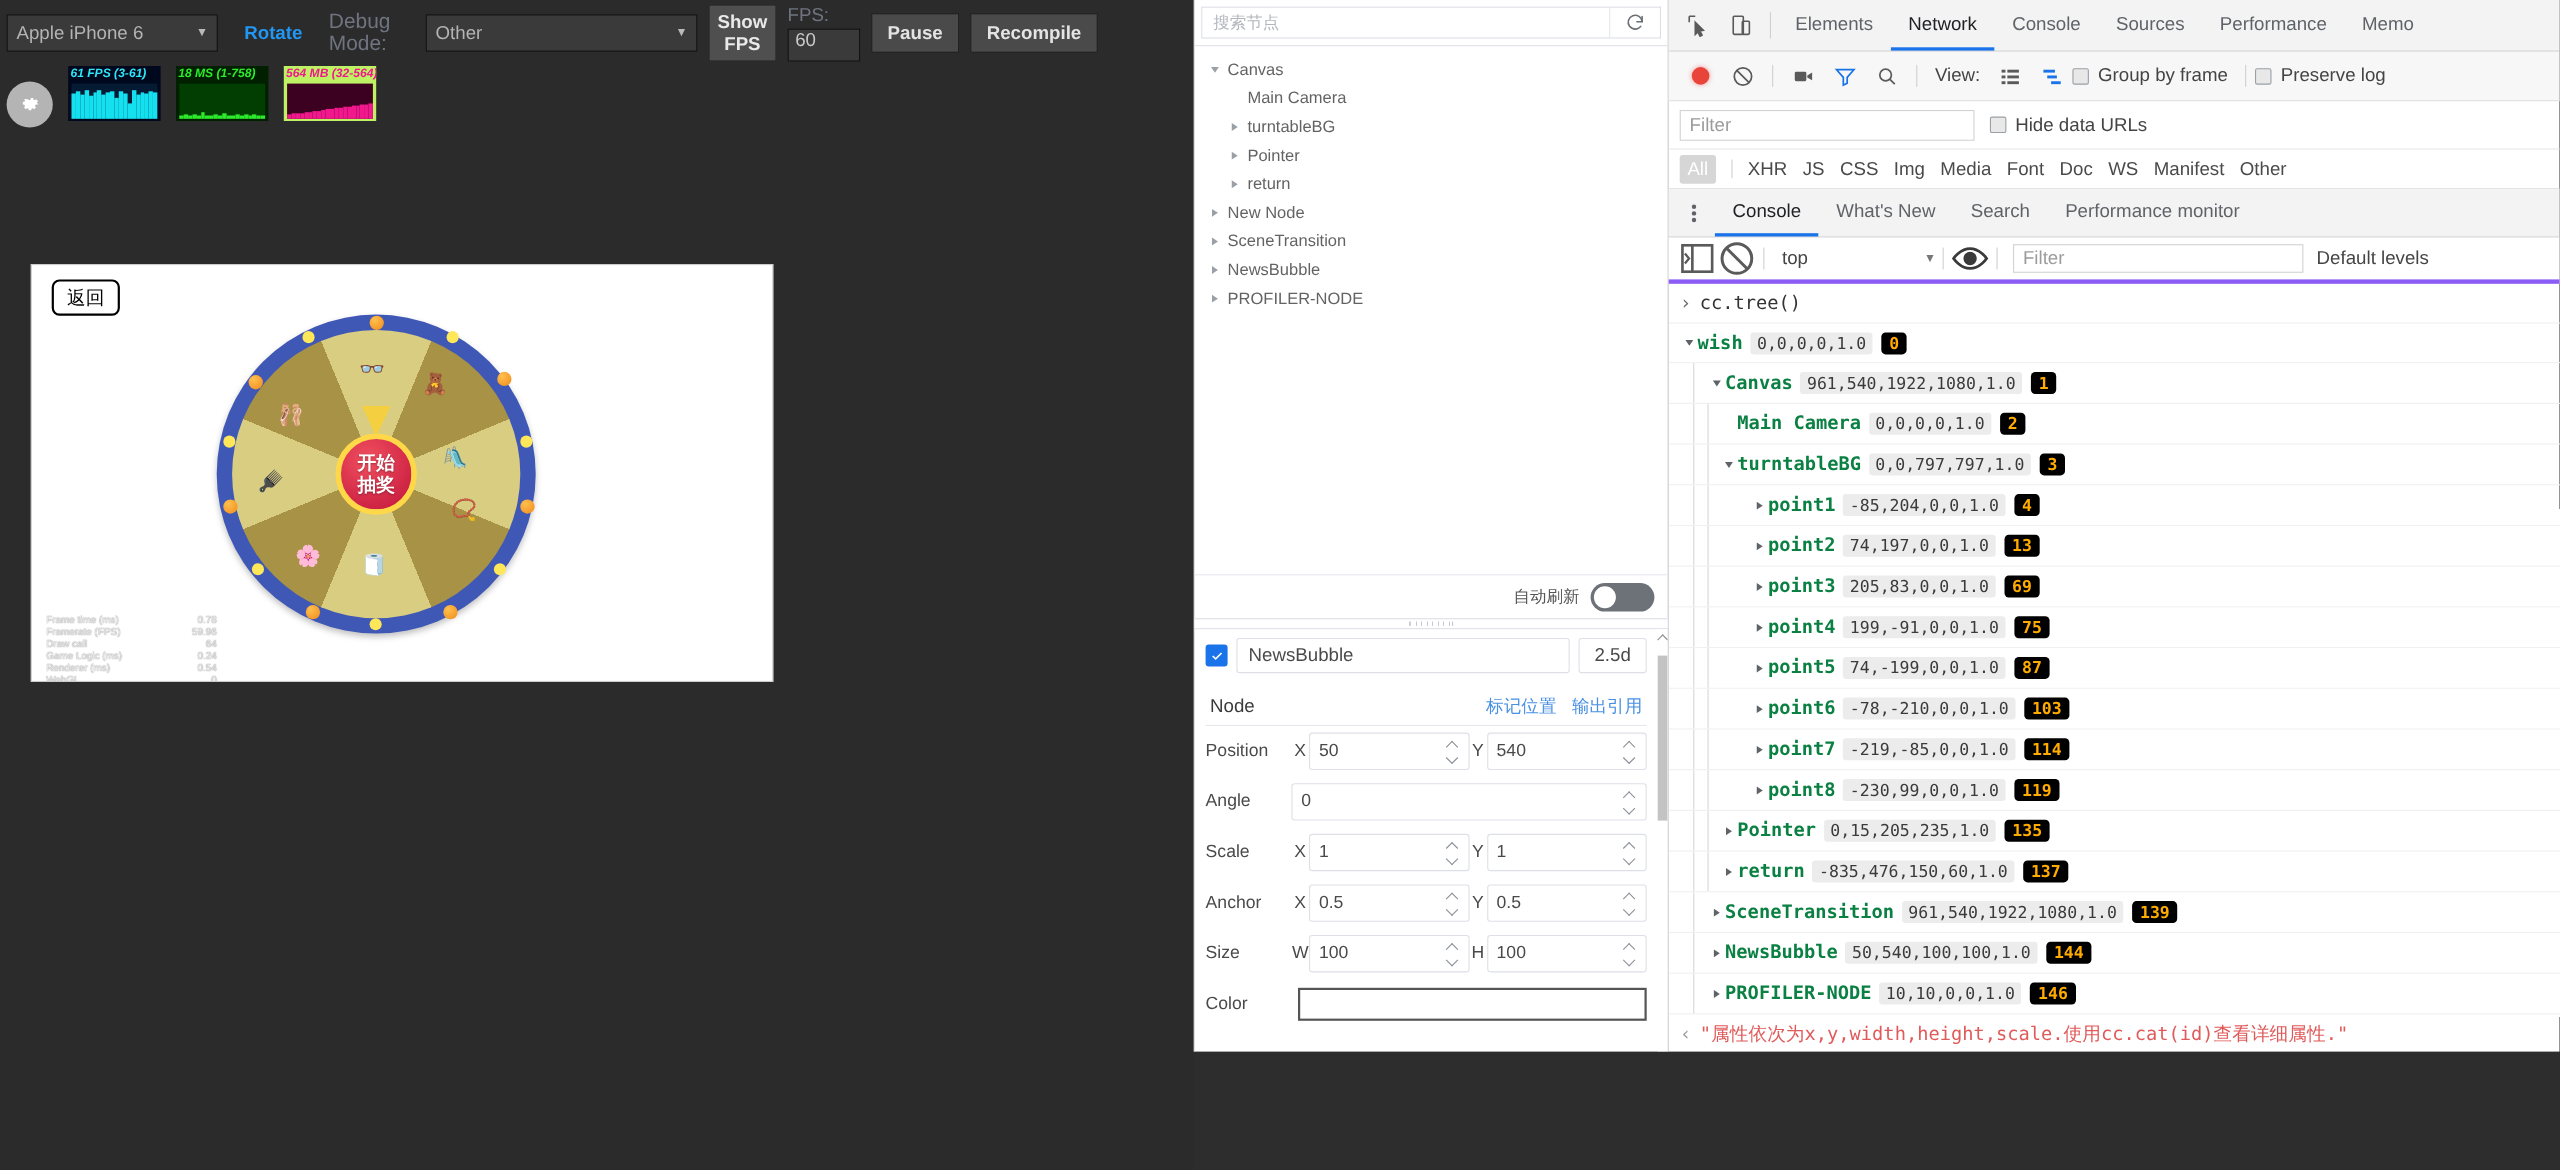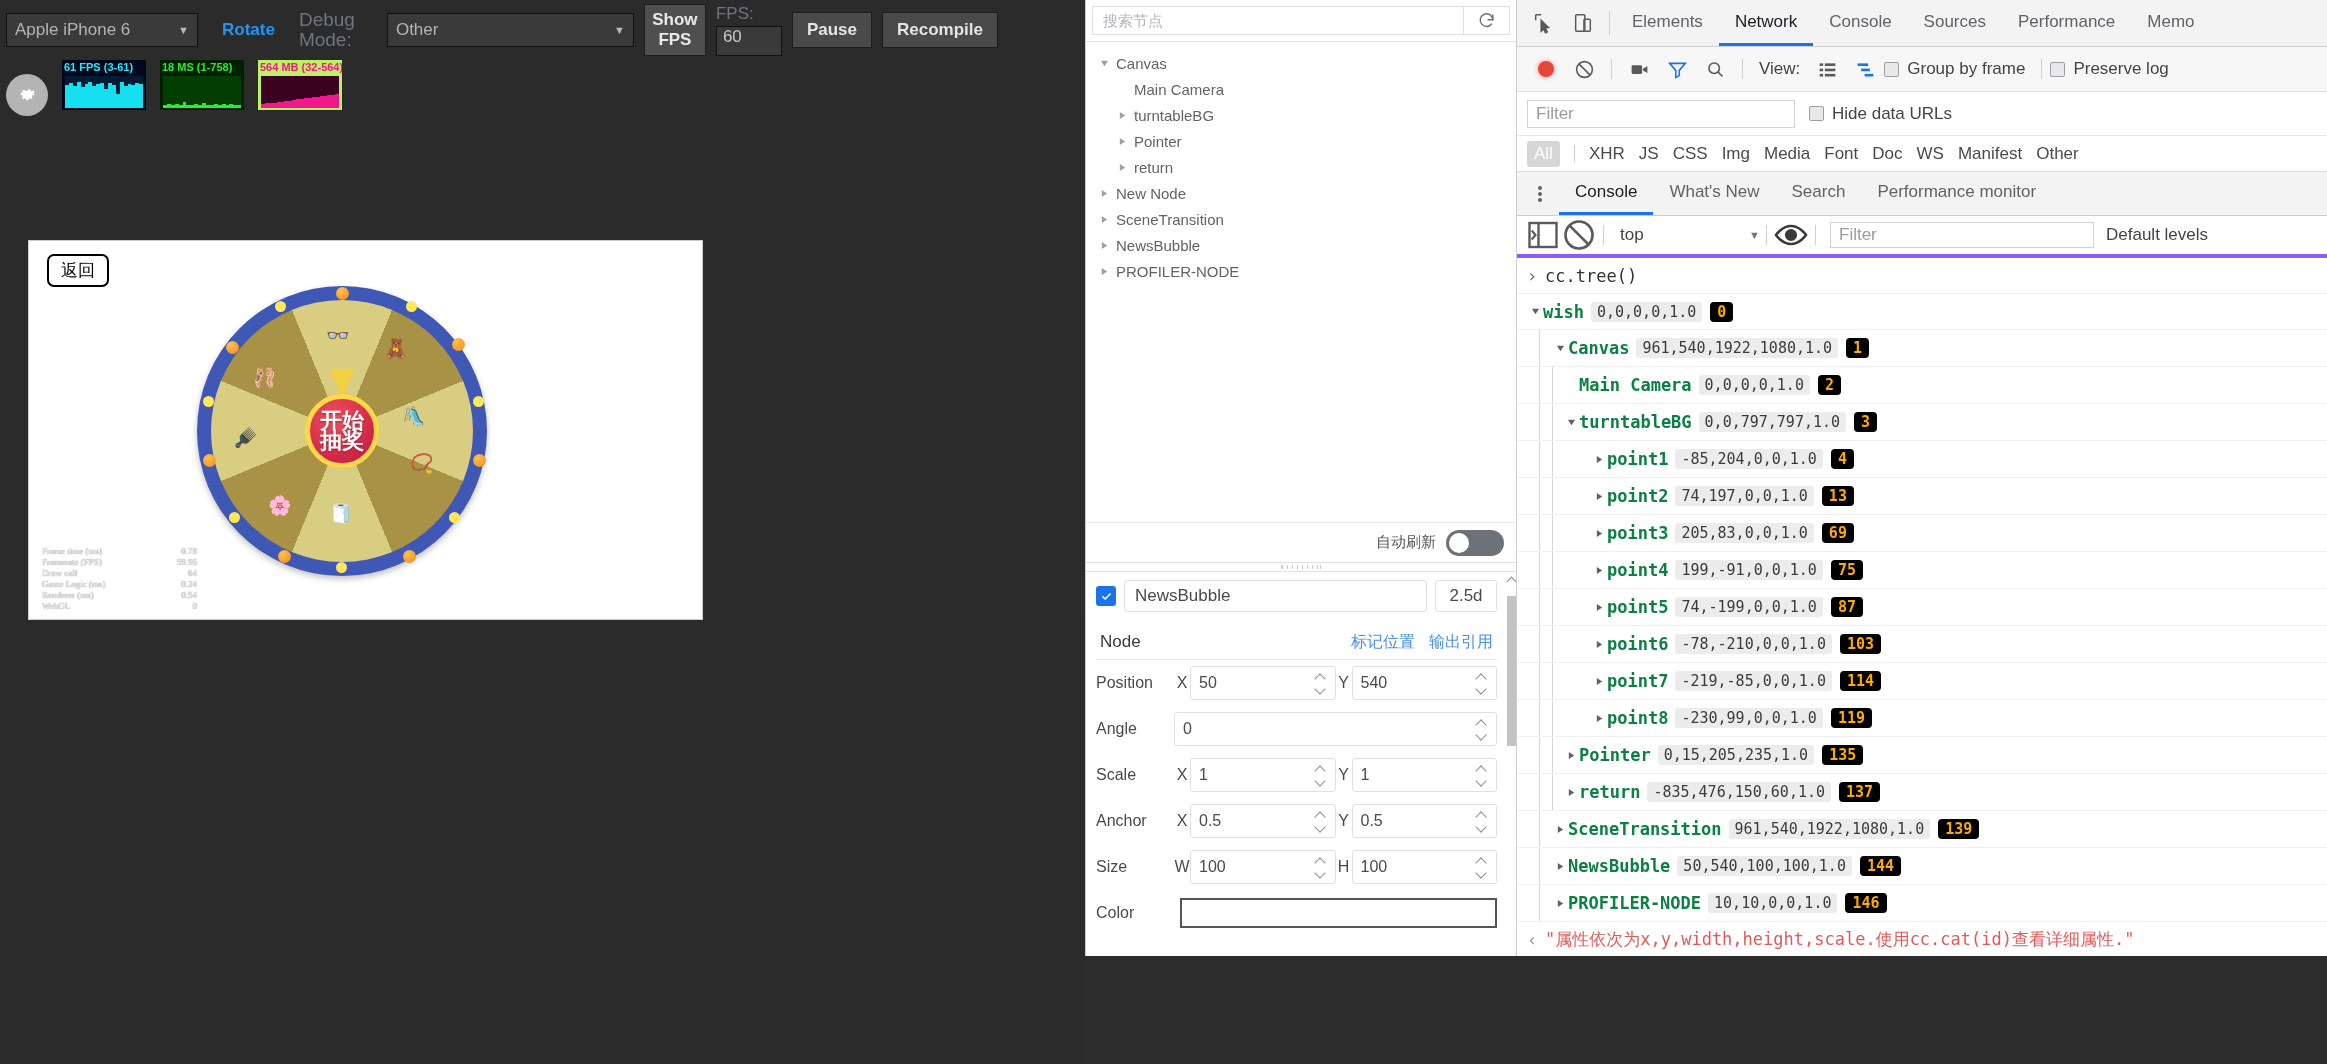--- a/index.html
+++ b/index.html
@@ -40,21 +40,21 @@
   .fpsinput { background:#3a3a3a; border:1px solid #111; color:#c9c9c9;
     width:66px; height:30px; font-size:17px; padding:0 6px; }
 
   
   .stats { position:absolute; left:0; top:60px; display:flex; align-items:flex-start; gap:14px; padding-left:6px; }
   .gear {
     width:42px; height:42px; border-radius:50%; background:#b4b4b4;
     display:flex; align-items:center; justify-content:center; margin-top:14px; flex:0 0 42px;
   }
   .gear svg { width:22px; height:22px; }
-  .statbox { width:84px; height:50px; position:relative; overflow:hidden; }
+  .statbox { width:84px; height:50px; position:relative; overflow:hidden;font-style:italic; }
   .statbox .t { font-size:11px; font-weight:bold; padding:1px 2px; white-space:nowrap; }
   .statbox .g { position:absolute; left:3px; right:3px; top:16px; bottom:2px; }
   .s-fps { background:#00081e; }  .s-fps .t{color:#2ee6f7;} .s-fps .g{background:#041b33;}
   .s-ms  { background:#002000; }  .s-ms  .t{color:#2dea2d;} .s-ms  .g{background:#023d02;}
   .s-mb  { background:#bef264; }  .s-mb  .t{color:#f0188c;} .s-mb  .g{background:#3c0020;}
   .bars { position:absolute; left:0; right:0; bottom:0; display:flex; align-items:flex-end; height:100%; }
   .bars i { flex:1; display:block; }
 
   
   .gamewrap { position:absolute; left:28px; top:240px; width:675px; height:380px; }
@@ -76,32 +76,32 @@
         #d9cd82 90deg 135deg, #a79245 135deg 180deg,
         #d9cd82 180deg 225deg, #a79245 225deg 270deg,
         #d9cd82 270deg 315deg, #a79245 315deg 360deg);
   }
   .peg { position:absolute; width:11px; height:11px; border-radius:50%; }
   .peg.o { background:radial-gradient(circle at 35% 30%, #ffc04d, #f08a1c); width:13px; height:13px; }
   .peg.y { background:#ffe75a; }
   .hub {
     position:absolute; left:50%; top:50%; width:74px; height:74px; margin:-37px 0 0 -37px;
     border-radius:50%; background:radial-gradient(circle at 38% 30%, #f0505f, #c2133b);
-    border:5px solid #ffd84a; color:#fff; font-weight:bold; font-size:22px; line-height:20px;
+    border:5px solid #ffd84a; color:#fff; font-weight:bold; font-size:17px; line-height:20px;
     display:flex; flex-direction:column; align-items:center; justify-content:center;
     font-family:"DejaVu Sans", sans-serif; text-shadow:0 1px 2px rgba(0,0,0,.35);
   }
   .pointer-tri {
     position:absolute; left:50%; top:50%; margin:-62px 0 0 -13px;
     width:0; height:0; border-left:13px solid transparent; border-right:13px solid transparent;
     border-top:28px solid #f4cf3f;
   }
   .prize { position:absolute; font-size:19px; }
-  .profiler { position:absolute; left:13px; top:305px; font-size:9px; color:#ececec;
-    font-family:Liberation Serif, serif; line-height:11px;
+  .profiler { position:absolute; left:13px; top:317px; font-size:9px; color:#ececec;
+    font-family:Liberation Sans, sans-serif; line-height:11px;
     text-shadow:0 0 1px #999,0 0 1px #999; }
   .profiler table { border-collapse:collapse; }
   .profiler td { padding:0 0; }
   .profiler td.k { width:95px; }
   .profiler td.v { text-align:right; width:60px; }
 
   
   .mid { width:432px; flex:0 0 432px; background:#fff; color:#444;
     display:flex; flex-direction:column; border-left:1px solid #c9ccd2; border-right:1px solid #c9ccd2; }
   .searchrow { display:flex; border-bottom:1px solid #dfe2e8; padding:6px 6px 6px 6px; gap:0; }

